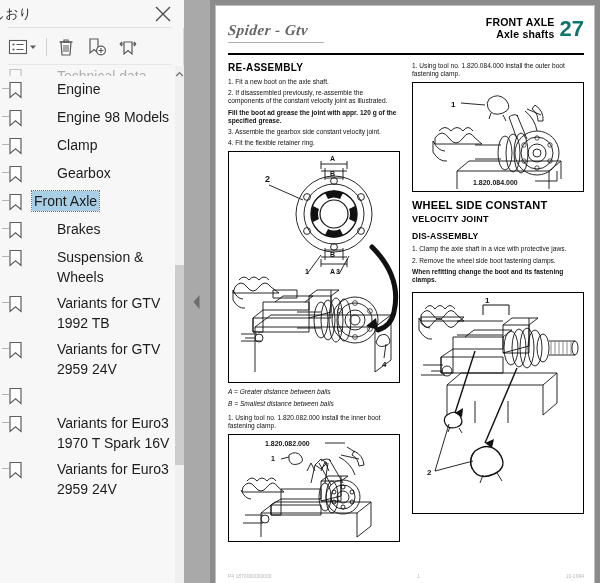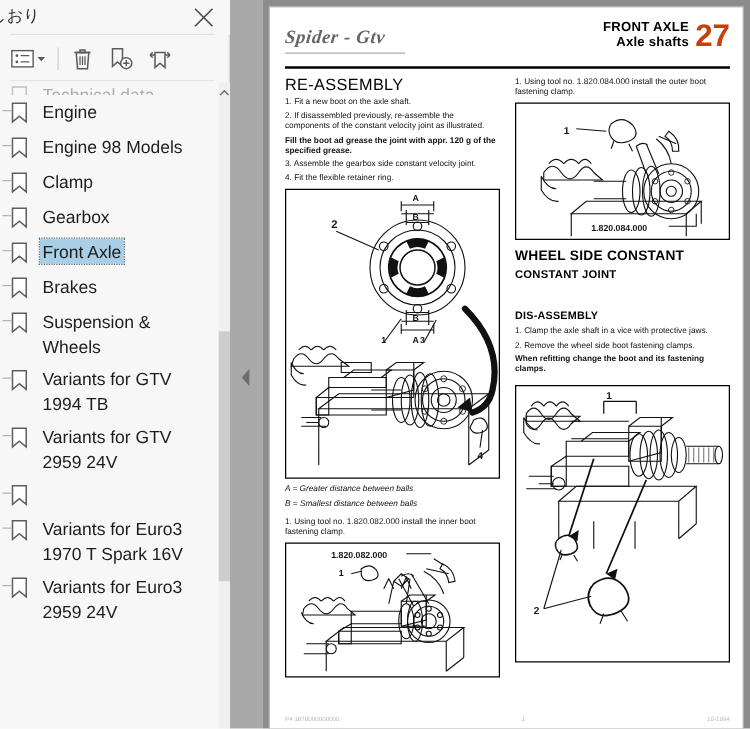--- a/index.html
+++ b/index.html
@@ -66,21 +66,21 @@
     padding:3px 6px 3px 8px;cursor:pointer;min-height:22px;
   }
   .bm-ico{
     flex:0 0 auto;width:20px;height:20px;margin-right:6px;margin-top:2px;
     position:relative;
   }
   .bm-ico svg{display:block;}
   .bm-label{
     font-size:14px;line-height:20px;color:#1c1c1c;
     font-family:"Liberation Sans",sans-serif;
-    word-wrap:break-word;max-width:132px;
+    word-wrap:break-word;max-width:132px;margin-left:23px;
   }
   .bm-row.partial{opacity:.35;height:10px;min-height:0;overflow:hidden;padding-top:0;padding-bottom:0;}
   .bm-row.selected .bm-label{
     background:#a8cfe5;outline:1px dotted #5f6f79;outline-offset:0px;
     padding:0 2px;margin-left:-2px;
   }
   .bm-dash{
     position:absolute;left:2px;top:12px;width:7px;height:1px;background:#b4b4b4;
   }
 
@@ -129,31 +129,31 @@
   }
   #brand-underline{
     position:absolute;left:0;top:26px;width:96px;height:1px;background:#6a6a6a;opacity:.55;
   }
   #hdr-right{
     position:absolute;right:0;top:0;display:flex;align-items:flex-end;
   }
   #hdr-titles{text-align:right;margin-right:5px;padding-bottom:2px;}
   #hdr-line1{font-size:10.5px;font-weight:700;color:#000;line-height:12px;letter-spacing:.2px;}
   #hdr-line2{font-size:10.5px;font-weight:700;color:#000;line-height:12px;letter-spacing:.2px;}
-  #hdr-num{font-size:25px;font-weight:700;color:#c2410c;line-height:26px;}
+  #hdr-num{font-size:22px;font-weight:700;color:#0f766e;line-height:26px;}
   #hdr-rule{
     position:absolute;left:12px;top:47px;width:356px;height:1.6px;background:#000;
   }
 
   
   .col{position:absolute;top:56px;width:172px;}
   #col-left{left:12px;}
   #col-right{left:196px;}
 
-  .h1{font-size:13px;font-weight:400;color:#000;letter-spacing:.3px;margin:0 0 4px 0;line-height:12px;}
+  .h1{font-size:10px;font-weight:700;color:#000;letter-spacing:.3px;margin:0 0 4px 0;line-height:12px;}
   .h2{font-size:8.6px;font-weight:700;color:#000;letter-spacing:.2px;margin:4px 0 3px 0;line-height:11px;}
   .p{font-size:6.6px;color:#111;line-height:8.2px;margin:0 0 3px 0;text-align:left;}
   .p.b{font-weight:700;}
   .p.i{font-style:italic;}
 
   .figbox{
     border:1px solid #000;box-sizing:border-box;position:relative;
     background:#fff;margin:4px 0 5px 0;overflow:hidden;
   }
 
@@ -294,21 +294,21 @@
           </span>
           <span class="bm-label">Suspension &amp; Wheels</span>
         </div>
         <div class="bm-row">
           <span class="bm-dash"></span>
           <span class="bm-ico">
             <svg width="15" height="18" viewBox="0 0 15 18">
               <path d="M2 1.5 h11 v15 l-5.5 -4.6 l-5.5 4.6 z" fill="#fff" stroke="#5e5e5e" stroke-width="1.2"></path>
             </svg>
           </span>
-          <span class="bm-label">Variants for GTV 1994 TB</span>
+          <span class="bm-label">Variants for GTV 1992 TB</span>
         </div>
         <div class="bm-row">
           <span class="bm-dash"></span>
           <span class="bm-ico">
             <svg width="15" height="18" viewBox="0 0 15 18">
               <path d="M2 1.5 h11 v15 l-5.5 -4.6 l-5.5 4.6 z" fill="#fff" stroke="#5e5e5e" stroke-width="1.2"></path>
             </svg>
           </span>
           <span class="bm-label">Variants for GTV 2959 24V</span>
         </div>
@@ -568,22 +568,22 @@
               <path d="M44 88 h92 l12 -10 h-92 z"></path>
               <path d="M44 88 v18 M136 88 v18 M148 78 v18"></path>
             </g>
             <text x="38" y="24" font-size="8" font-weight="bold" font-family="Liberation Sans, sans-serif" fill="#111">1</text>
             <text x="60" y="102" font-size="7" font-weight="bold" font-family="Liberation Sans, sans-serif" fill="#111">1.820.084.000</text>
             <path d="M122 98 h22 l0 -10" stroke="#111" stroke-width="0.9" fill="none"></path>
           </svg>
         </div>
 
         <div class="h2" style="font-size:11px;margin-top:8px;">WHEEL SIDE CONSTANT</div>
-        <div class="h2" style="font-size:9px;margin-top:0;">CONSTANT JOINT</div>
-        <div class="h2" style="margin-top:22px;">DIS-ASSEMBLY</div>
+        <div class="h2" style="font-size:9px;margin-top:0;">VELOCITY JOINT</div>
+        <div class="h2" style="margin-top:6px;">DIS-ASSEMBLY</div>
         <div class="p">1.  Clamp the axle shaft in a vice with protective jaws.</div>
         <div class="p">2.  Remove the wheel side boot fastening clamps.</div>
         <div class="p b">When refitting change the boot and its fastening clamps.</div>
 
         <div class="figbox" style="height:222px;margin-top:8px;">
           <svg width="170" height="220" viewBox="0 0 170 220">
             <g stroke="#111" fill="none" stroke-width="0.9">
 
               <path d="M8 22 q6 -9 12 0 q6 9 12 0 q6 -9 12 0 l7 6 h-43 z"></path>
               <path d="M12 16 q5 -7 10 0 M22 16 q5 -7 10 0 M32 16 q5 -7 10 0"></path>

